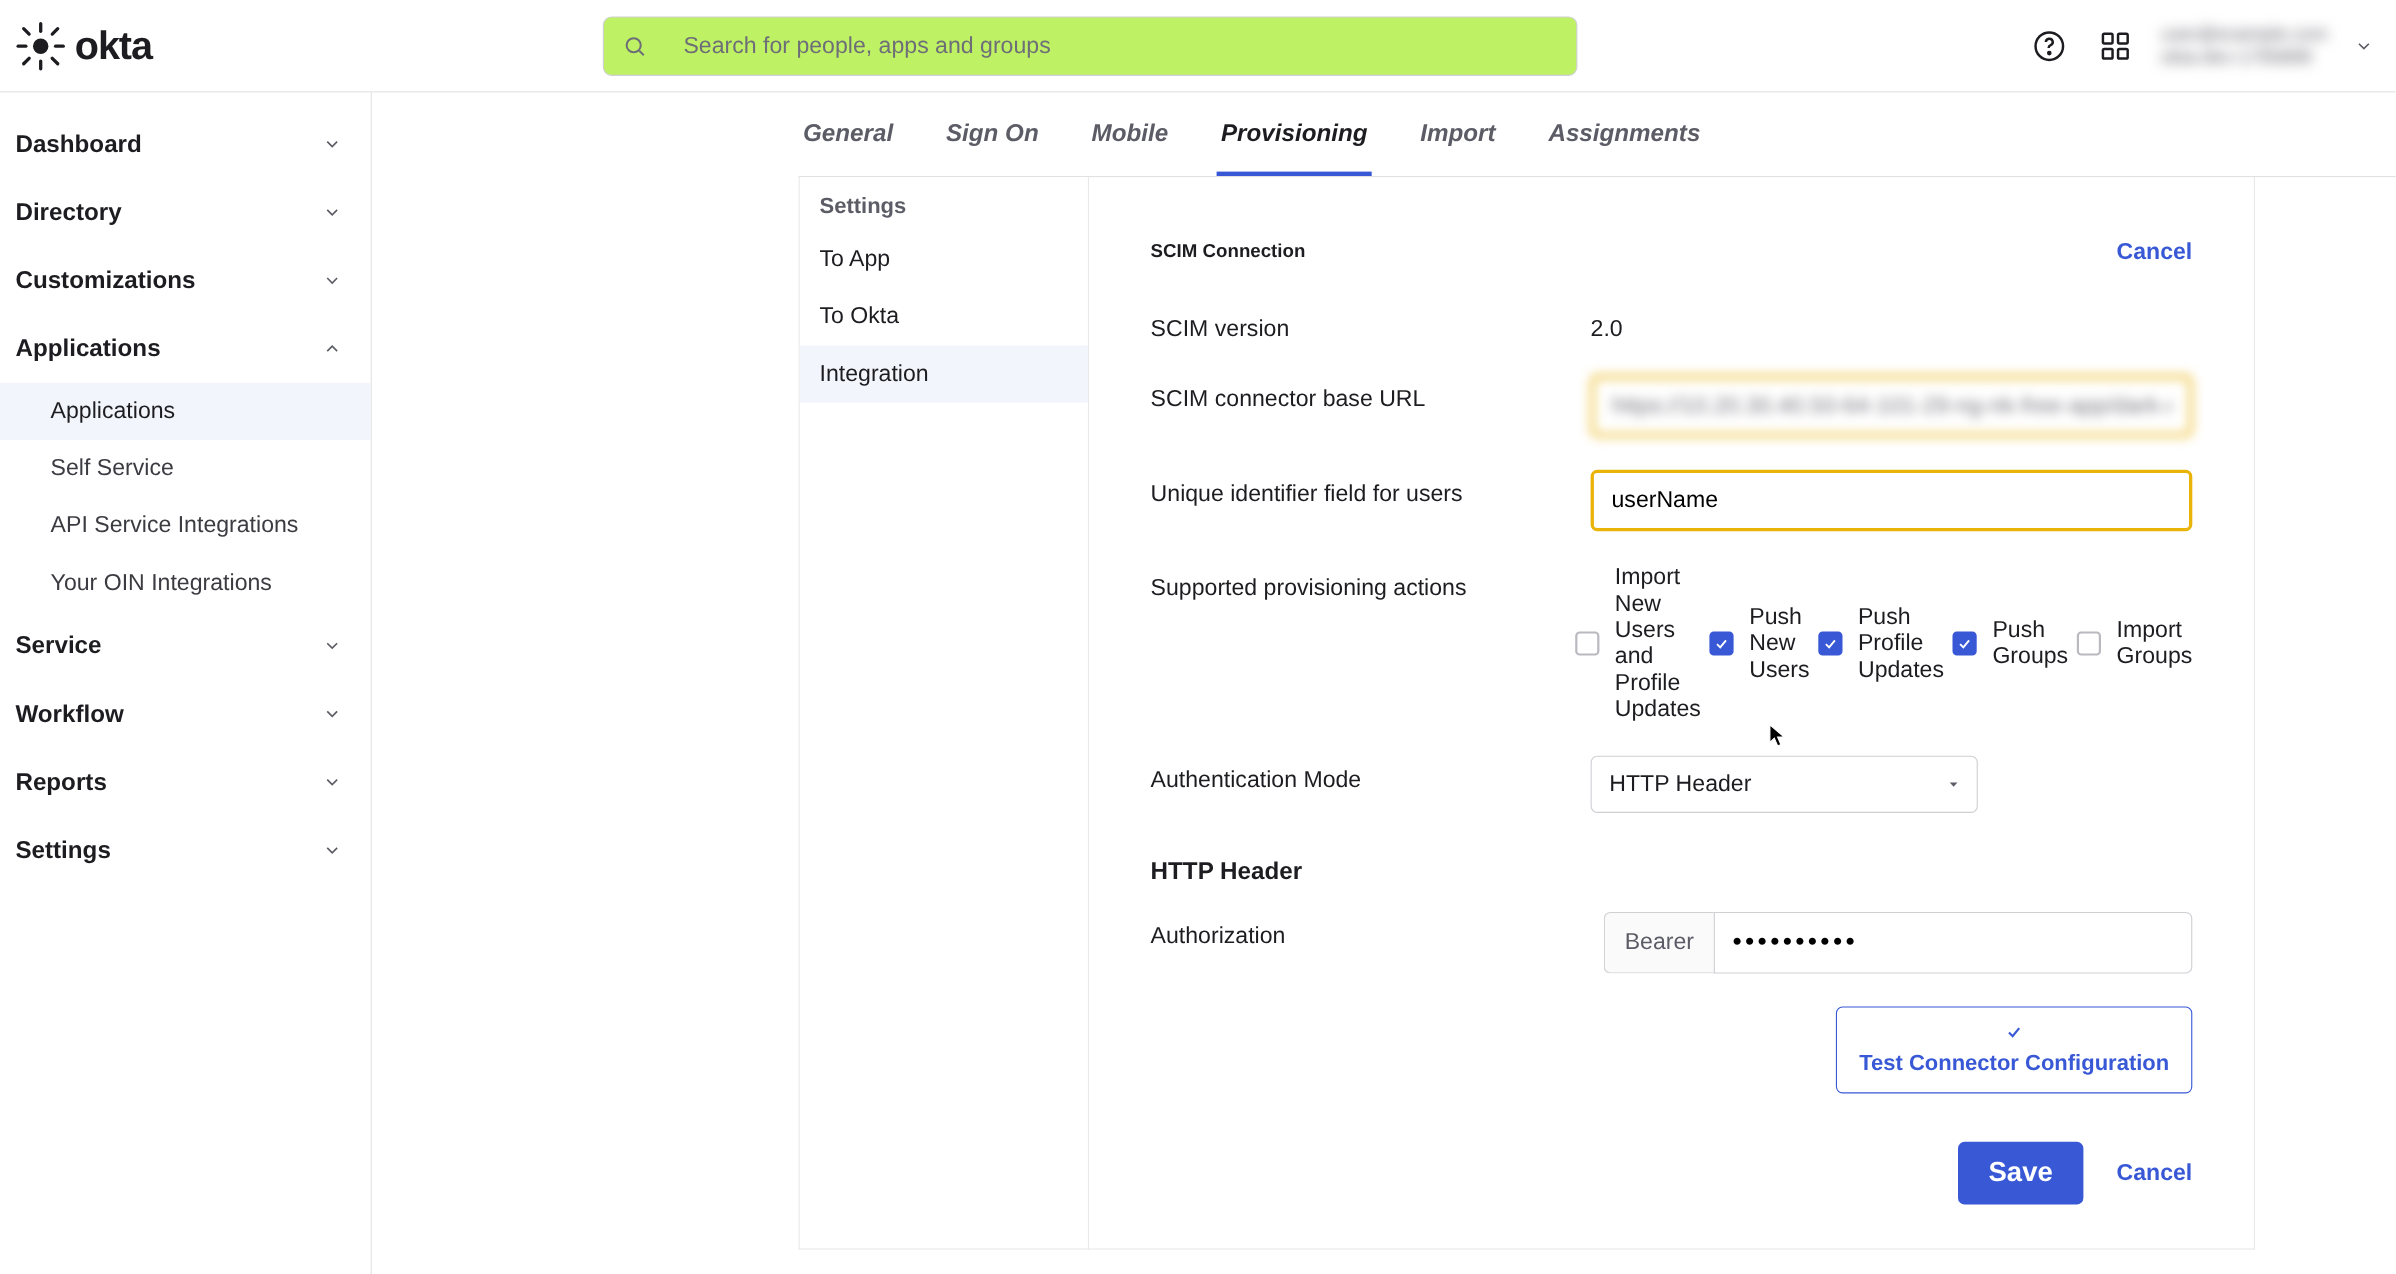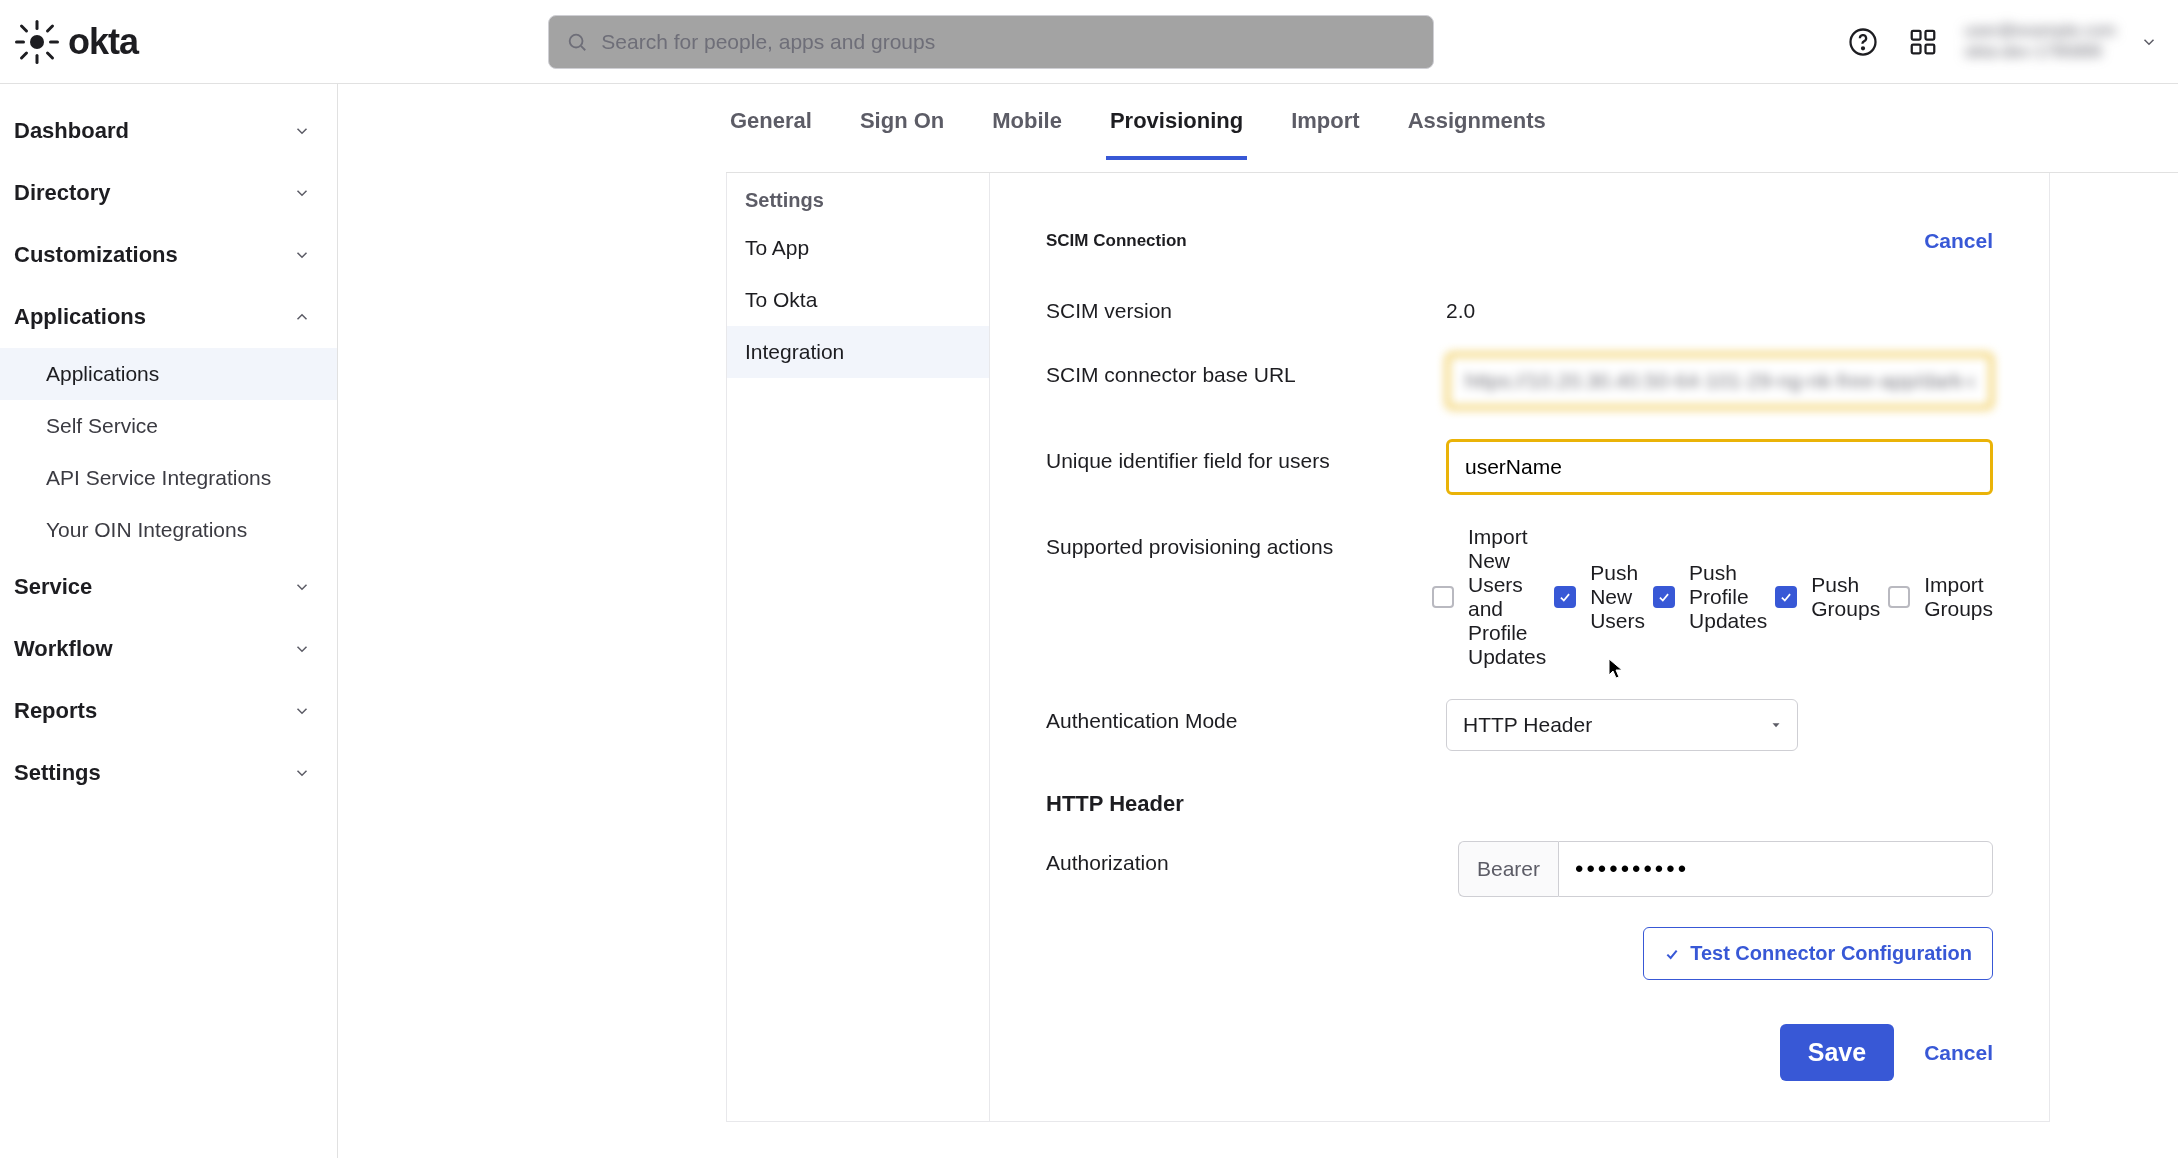--- a/index.html
+++ b/index.html
@@ -30,24 +30,24 @@
     flex: none;
     margin-left: auto;
     margin-right: auto;
     position: relative;
   }
   .search-input {
     width: 886px;
     height: 54px;
     border: 1px solid #cfcfd4;
     border-radius: 8px;
-    padding: 0 18px 0 52px;
+    padding: 0 18px 0 72px;
     font-size: 21px;
     color: #333;
-    background: #a3a3a3;
+    background: #bef264;
   }
   .search-input::placeholder { color: #6e6e78; }
   .search-icon {
     position: absolute; left: 18px; top: 50%; transform: translateY(-50%);
     width: 22px; height: 22px; color: #6e6e78;
   }
   .header-right {
     display: flex; align-items: center; gap: 24px;
   }
   .icon-btn {
@@ -91,23 +91,24 @@
     color: #1d1d21;
   }
   
   .main {
     flex: 1;
     padding: 0 0 40px 0;
   }
   
   .tabs {
     display:flex; gap: 40px;
-    padding: 0 0 12px 0;
+    padding: 0 0 0 0;
     margin-left: 16px;
     border-bottom: 1px solid #e1e1e1;
+    font-style: italic;
   }
   .tabs-shift { margin-left: 388px; } 
   .tab {
     padding: 24px 4px 22px 4px;
     font-size: 22px;
     font-weight: 600;
     color: #5c5c66;
     cursor: pointer;
     border-bottom: 4px solid transparent;
   }
@@ -225,21 +226,21 @@
   .bearer-input {
     flex:1; height:56px;
     border:1px solid #cfcfd4; border-radius:0 6px 6px 0;
     padding:0 16px; font-size:24px; letter-spacing:3px;
   }
   .btn-outline {
     border:1px solid #3858d6; color:#3858d6;
     border-radius:6px; padding: 14px 20px;
     font-size:20px; font-weight:600;
     display:inline-flex; align-items:center; gap:10px;
-    cursor:pointer; background:#fff;
+    cursor:pointer; background:#fff;flex-direction:column;
   }
   .btn-row-right { display:flex; justify-content:flex-end; margin-top: 30px; }
   .footer-actions {
     display:flex; justify-content:flex-end; gap: 30px;
     margin-top: 44px;
     align-items:center;
   }
   .btn-primary {
     background:#3858d6; color:#fff; border:none;
     border-radius:6px; padding: 14px 28px;

